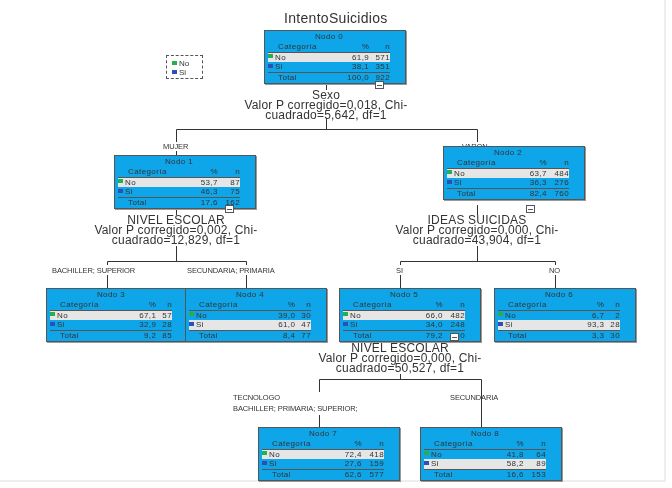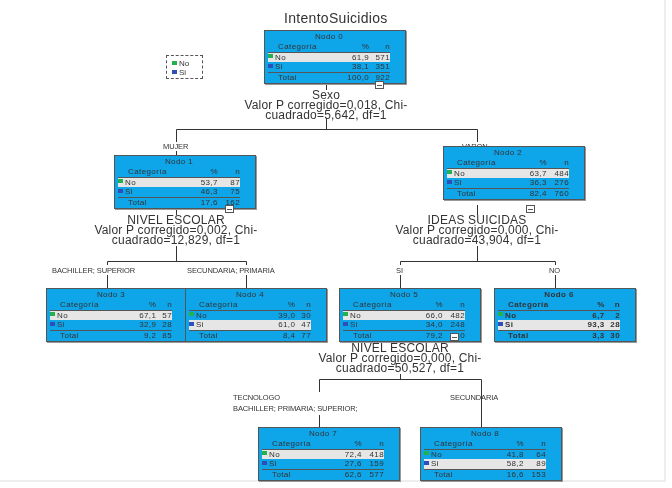--- a/index.html
+++ b/index.html
@@ -262,21 +262,21 @@
         </tr>
         <tr class="tot">
           <td class="cat">Total</td>
           <td class="num">79,2</td>
           <td class="num">730</td>
         </tr>
       </tbody>
     </table>
   </div>
 <div class="collapse" style="left:450px; top:333px;"></div>
-<div class="node" style="left:494px; top:288px;font-weight:bold;">
+<div class="node" style="left:494px; top:288px;">
     <div class="nt">Nodo 6</div>
     <table>
       <tbody>
         <tr class="hdr">
           <td class="cat">Categoría</td>
           <td class="num">%</td>
           <td class="num">n</td>
         </tr>
         <tr class="no">
           <td class="cat"><span class="sw sw-no" style="background: rgb(34, 177, 76);"></span><span>No</span></td>

